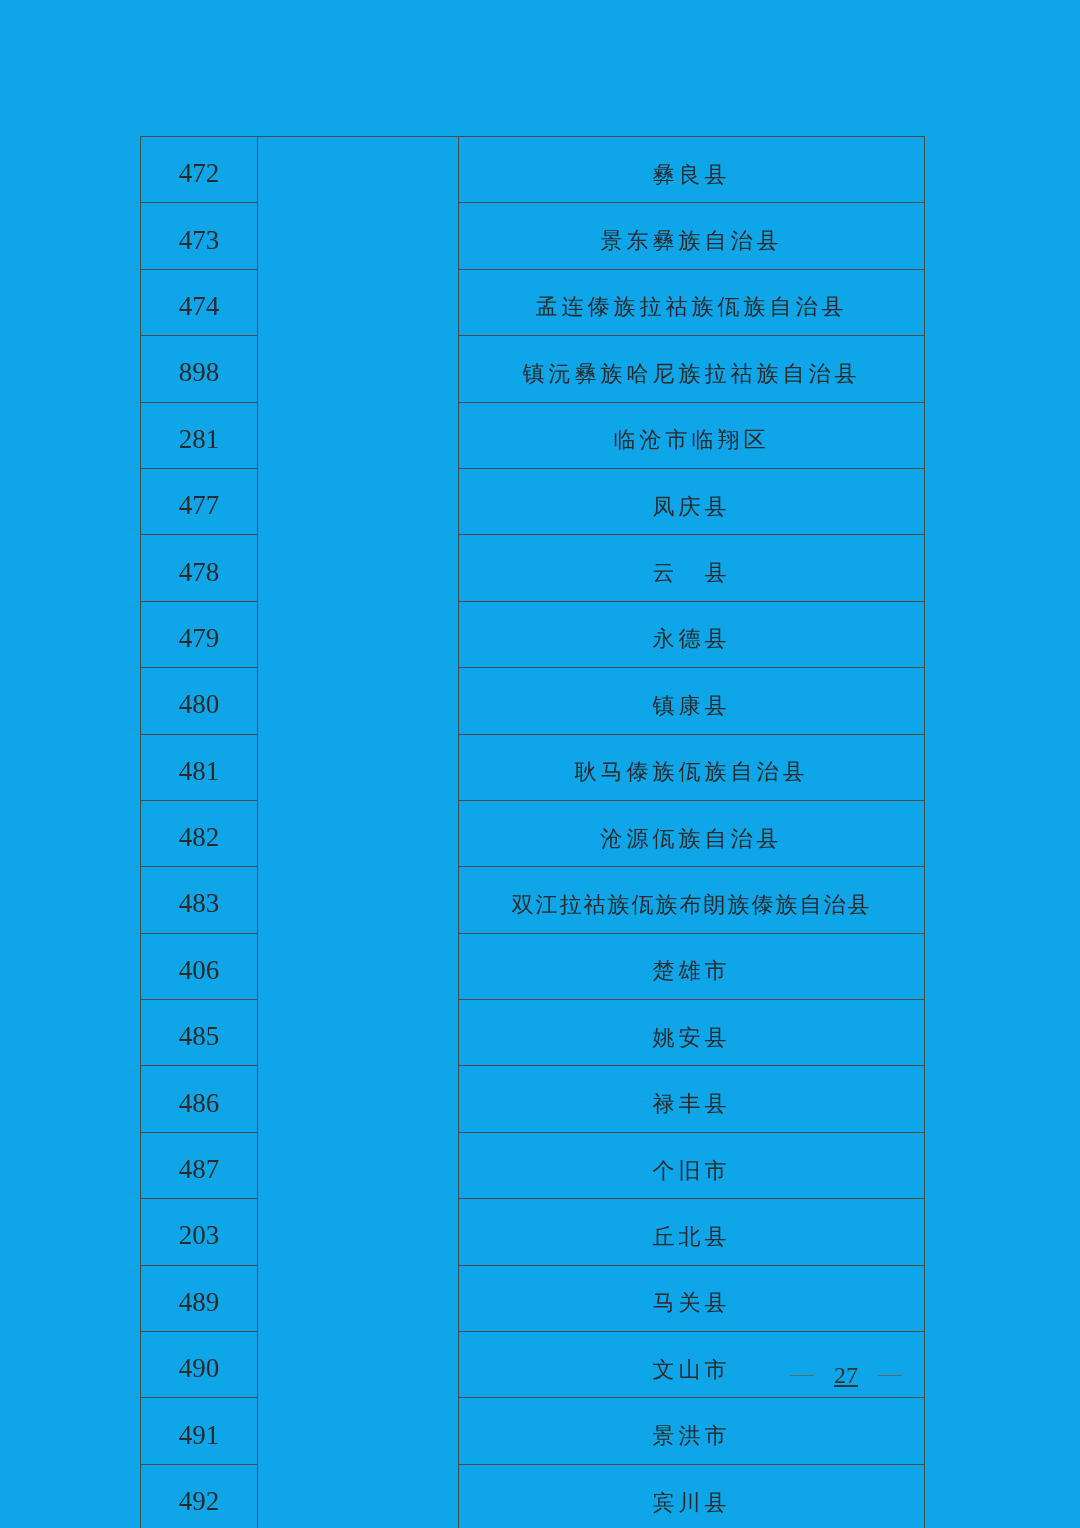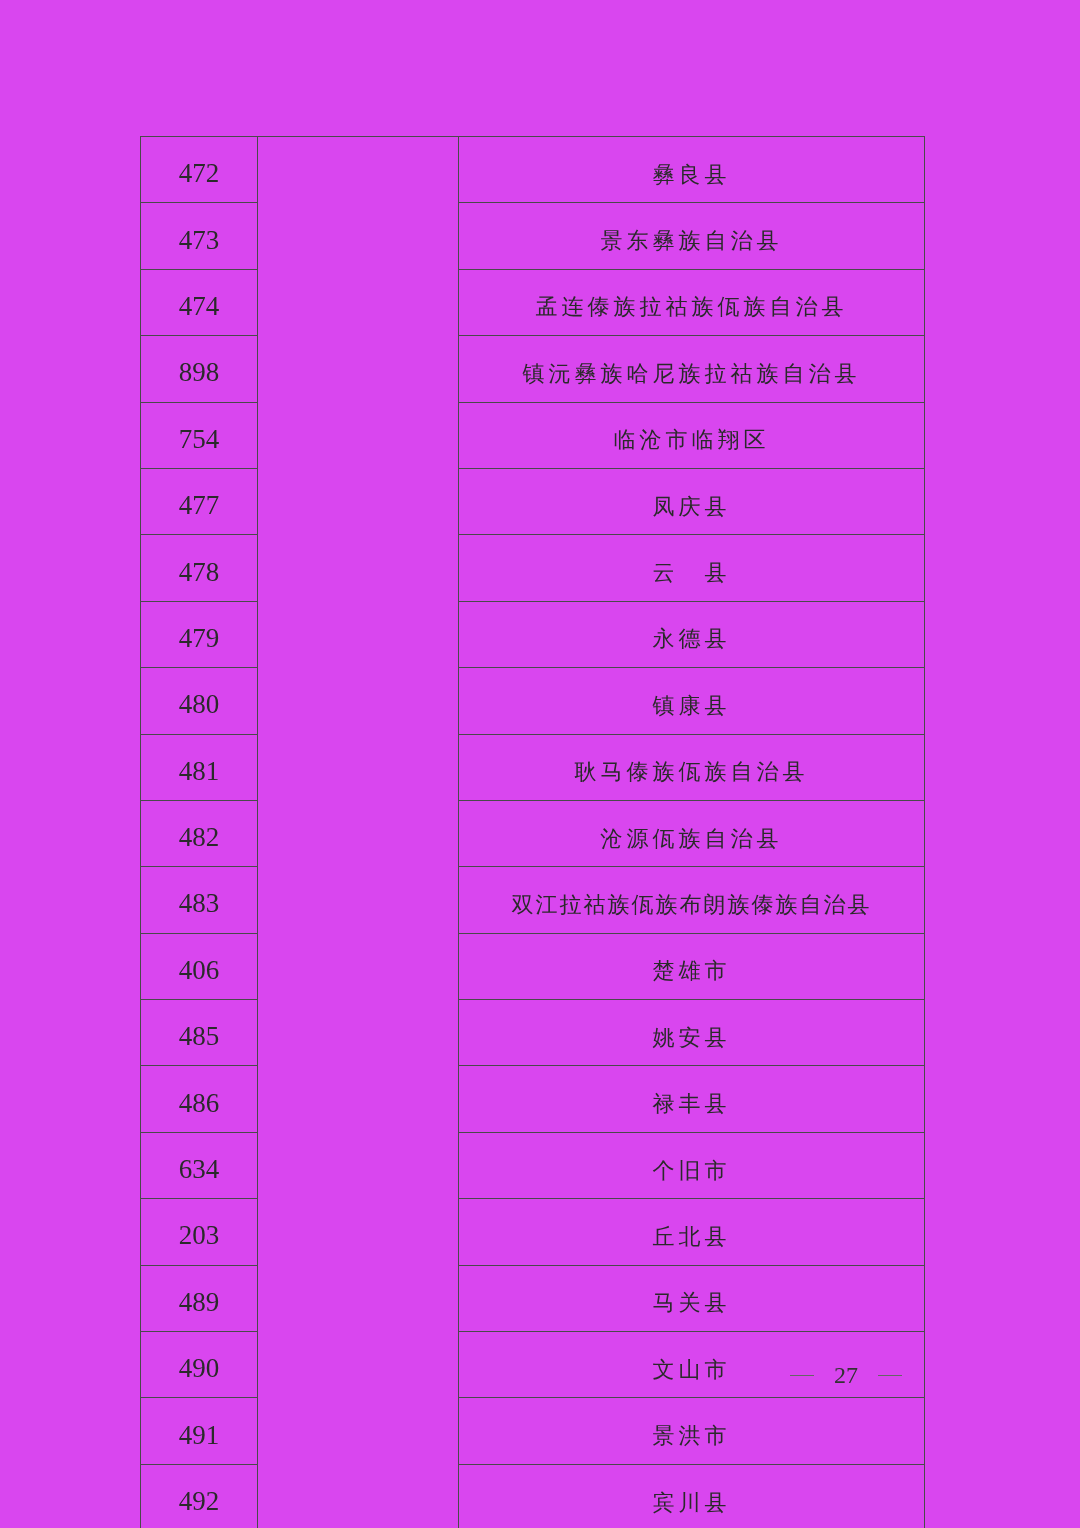--- a/index.html
+++ b/index.html
@@ -12,21 +12,21 @@
       height: 1528px;
       position: relative;
       overflow: hidden;
       font-family: "DejaVu Serif", "Liberation Serif", serif;
       color: #2a2a2a;
     }
     .page {
       position: absolute;
       left: 0; top: 0;
       width: 1080px; height: 1528px;
-      background: #d946ef;
+      background: #0ea5e9;
     }
     .doc-table {
       position: absolute;
       left: 140px;
       top: 136px;
       width: 785px;
       border-collapse: collapse;
       table-layout: fixed;
     }
     .doc-table td {
@@ -60,20 +60,21 @@
       position: absolute;
       left: 790px;
       top: 1362px;
       width: 112px;
       display: flex;
       align-items: center;
       justify-content: space-between;
       font-family: "Liberation Serif", "DejaVu Serif", serif;
       font-size: 24px;
       color: #333;
+      text-decoration: underline;
     }
     .dash {
       display: inline-block;
       width: 24px;
       height: 1.5px;
       background: #666;
     }
   </style>
 </head>
 <body>
@@ -97,21 +98,21 @@
       </tr>
       <tr>
         <td class="num-cell">474</td>
         <td class="name-cell">孟连傣族拉祜族佤族自治县</td>
       </tr>
       <tr>
         <td class="num-cell">898</td>
         <td class="name-cell">镇沅彝族哈尼族拉祜族自治县</td>
       </tr>
       <tr>
-        <td class="num-cell">754</td>
+        <td class="num-cell">281</td>
         <td class="name-cell">临沧市临翔区</td>
       </tr>
       <tr>
         <td class="num-cell">477</td>
         <td class="name-cell">凤庆县</td>
       </tr>
       <tr>
         <td class="num-cell">478</td>
         <td class="name-cell">云　县</td>
       </tr>
@@ -141,21 +142,21 @@
       </tr>
       <tr>
         <td class="num-cell">485</td>
         <td class="name-cell">姚安县</td>
       </tr>
       <tr>
         <td class="num-cell">486</td>
         <td class="name-cell">禄丰县</td>
       </tr>
       <tr>
-        <td class="num-cell">634</td>
+        <td class="num-cell">487</td>
         <td class="name-cell">个旧市</td>
       </tr>
       <tr>
         <td class="num-cell">203</td>
         <td class="name-cell">丘北县</td>
       </tr>
       <tr>
         <td class="num-cell">489</td>
         <td class="name-cell">马关县</td>
       </tr>

